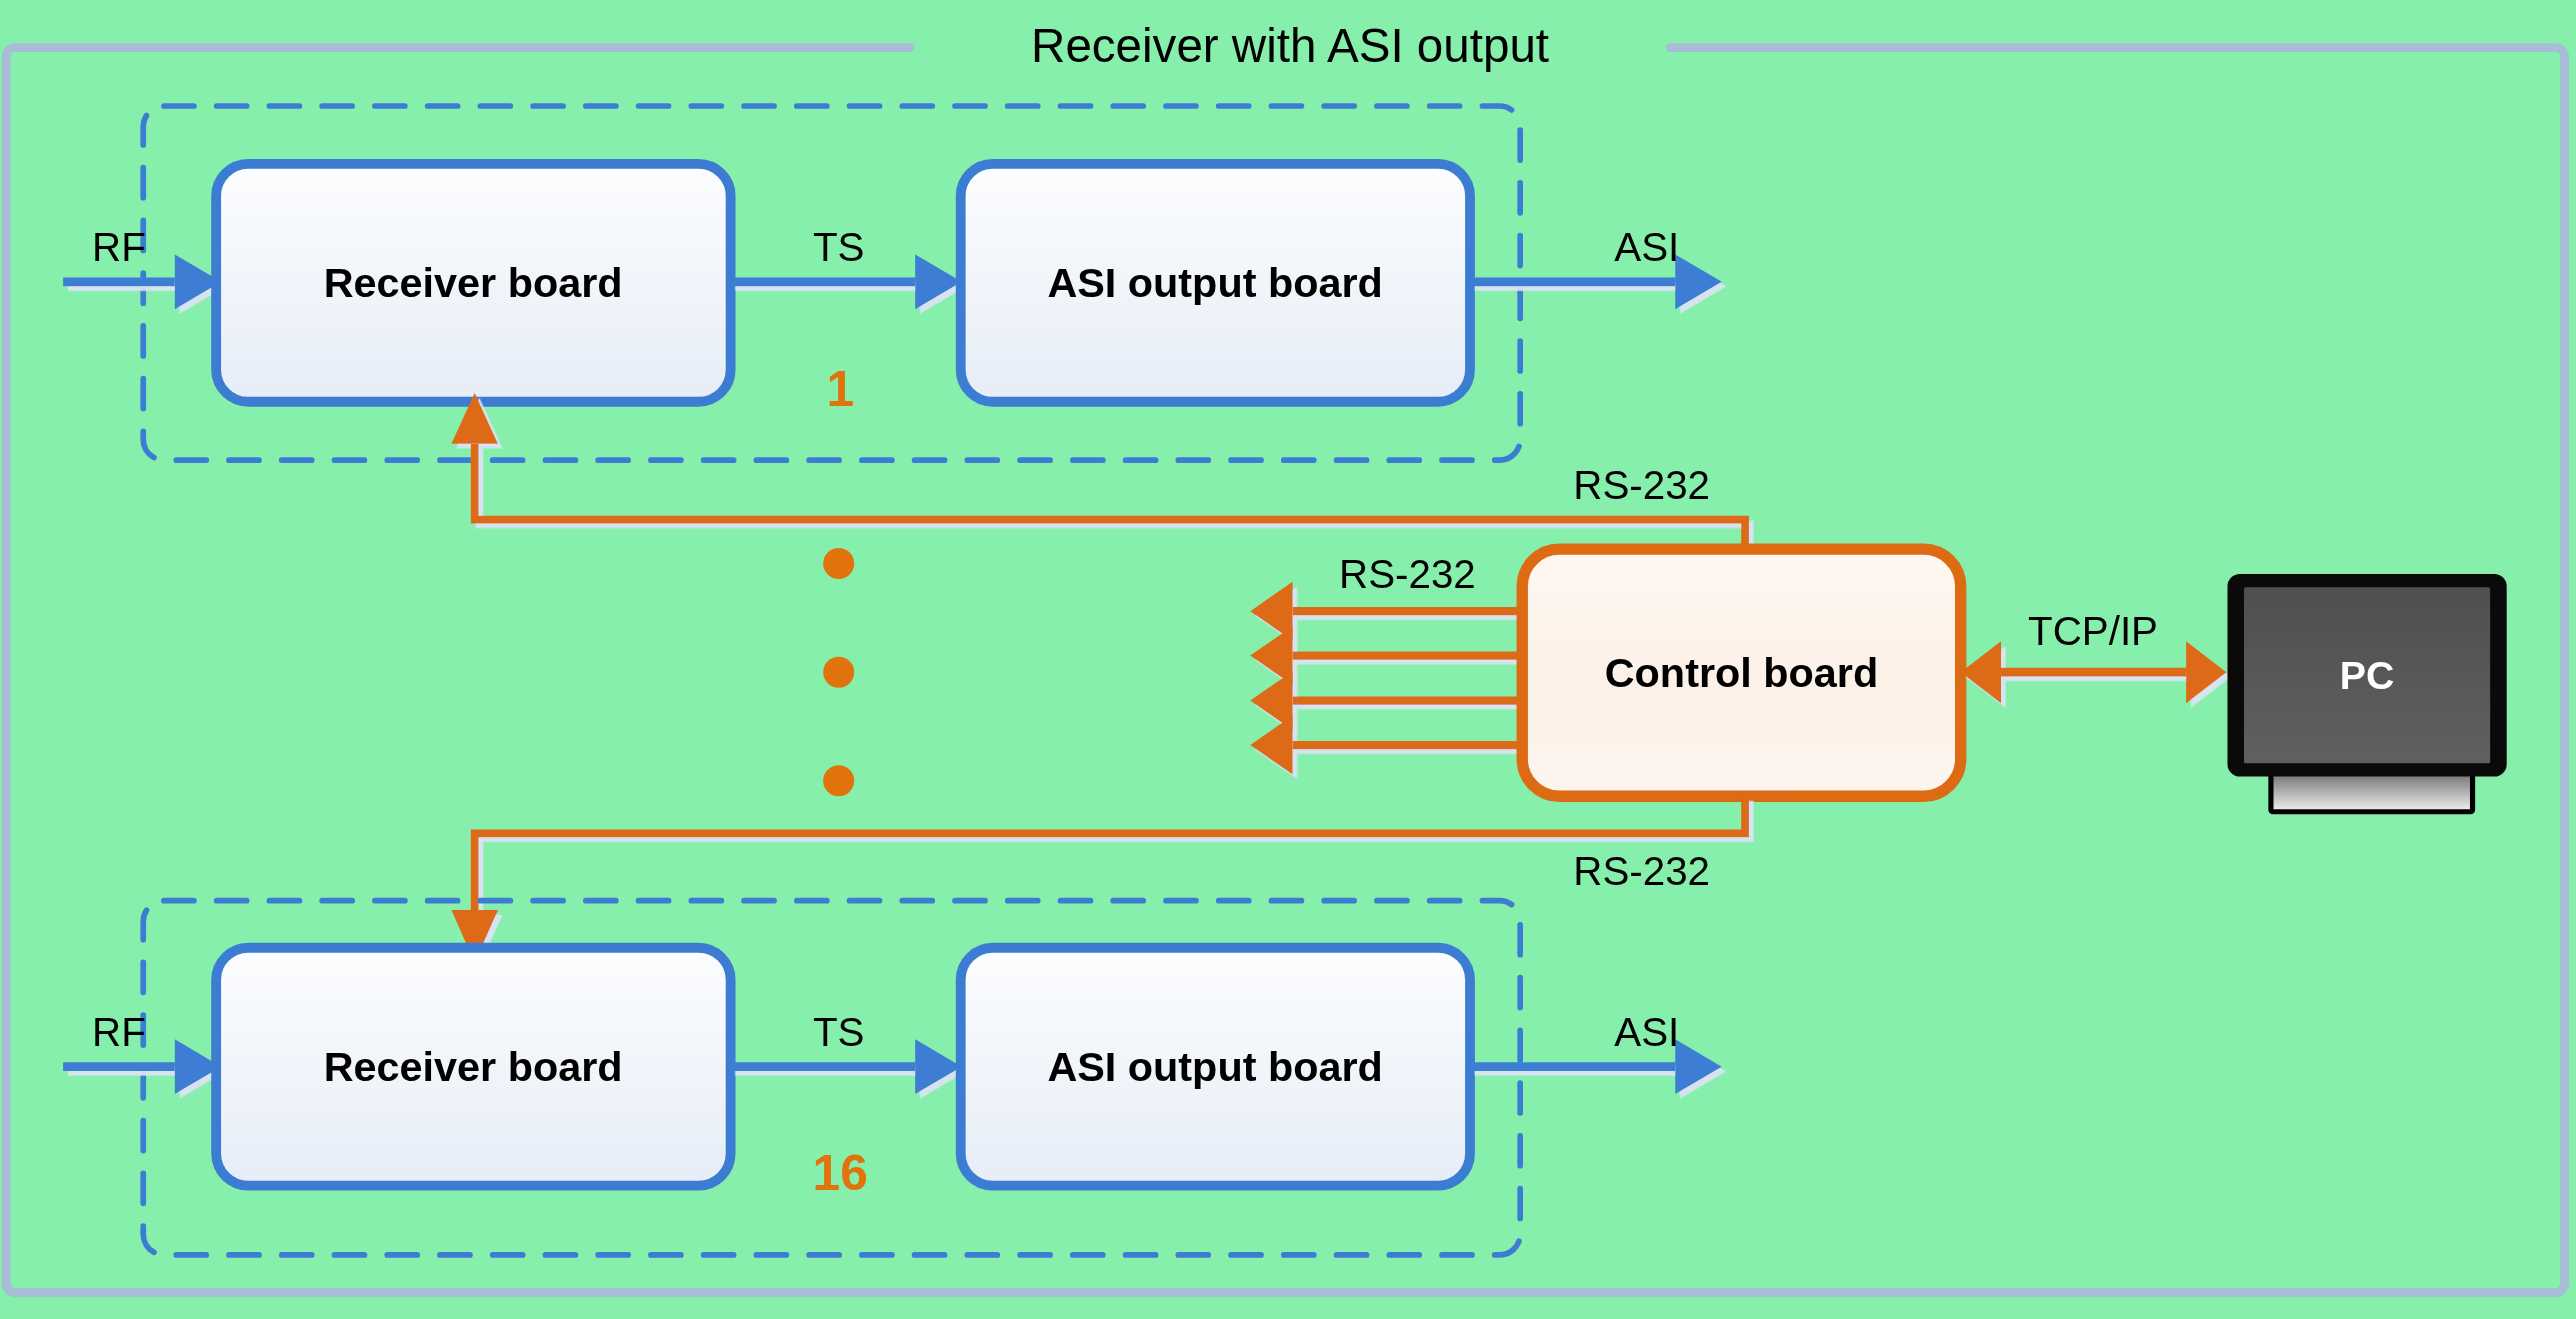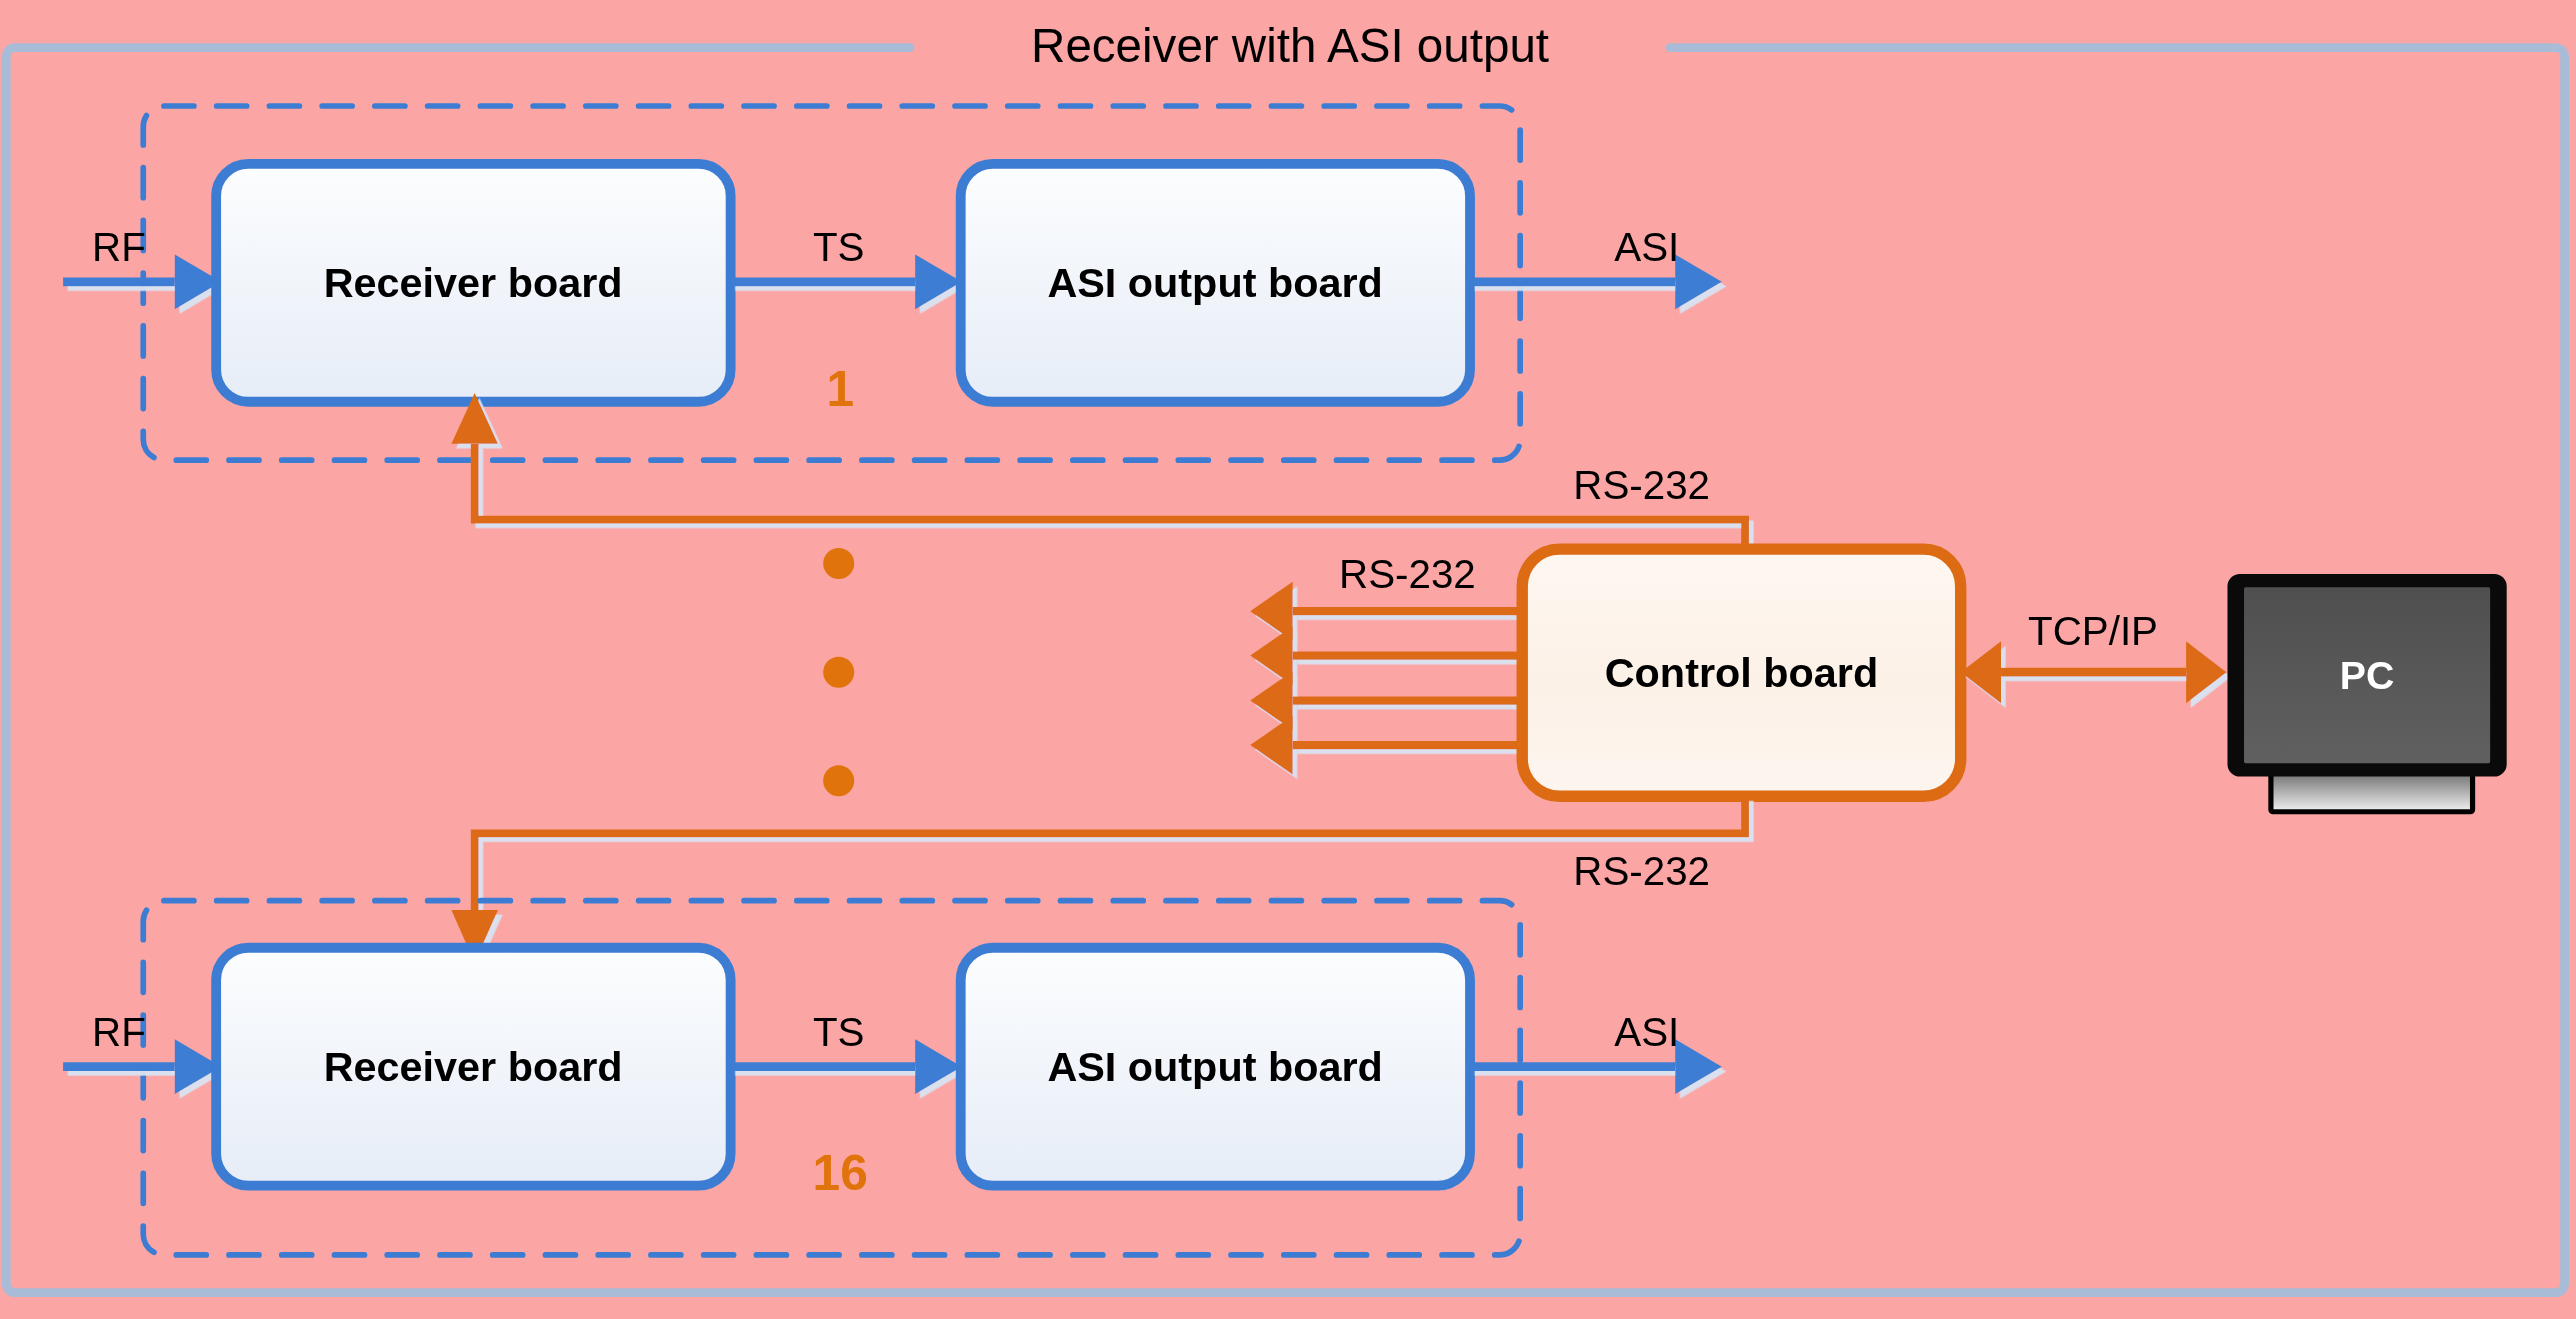--- a/index.html
+++ b/index.html
@@ -1,17 +1,17 @@
 <!DOCTYPE html>
 <html style="font-size:8.3px"><head>
 <meta charset="utf-8">
 <style>
   html,body{margin:0;padding:0;background:#fff;}
   body{font-family:"Liberation Sans",sans-serif;}
-  #stage{position:relative;width:2576px;height:1319px;overflow:hidden;background:#fca5a5;}
+  #stage{position:relative;width:2576px;height:1319px;overflow:hidden;background:#86efac;}
   svg{display:block;}
   text{font-family:"Liberation Sans",sans-serif;}
   .lbl{font-size:78px;fill:#000000;}
   .boardtxt{font-size:80px;font-weight:bold;fill:#000000;}
   .titletxt{font-size:92px;fill:#000000;}
   .idxtxt{font-size:96px;font-weight:bold;fill:#E1730C;}
   .pctxt{font-size:76px;font-weight:bold;fill:#ffffff;}
 </style>
 </head>
 <body>

